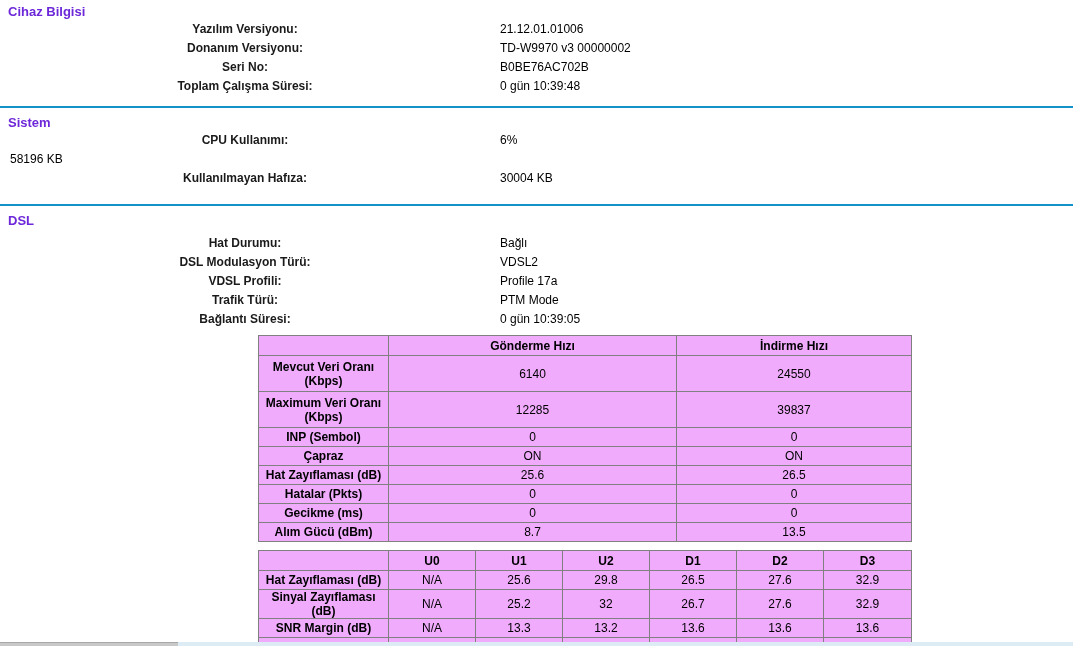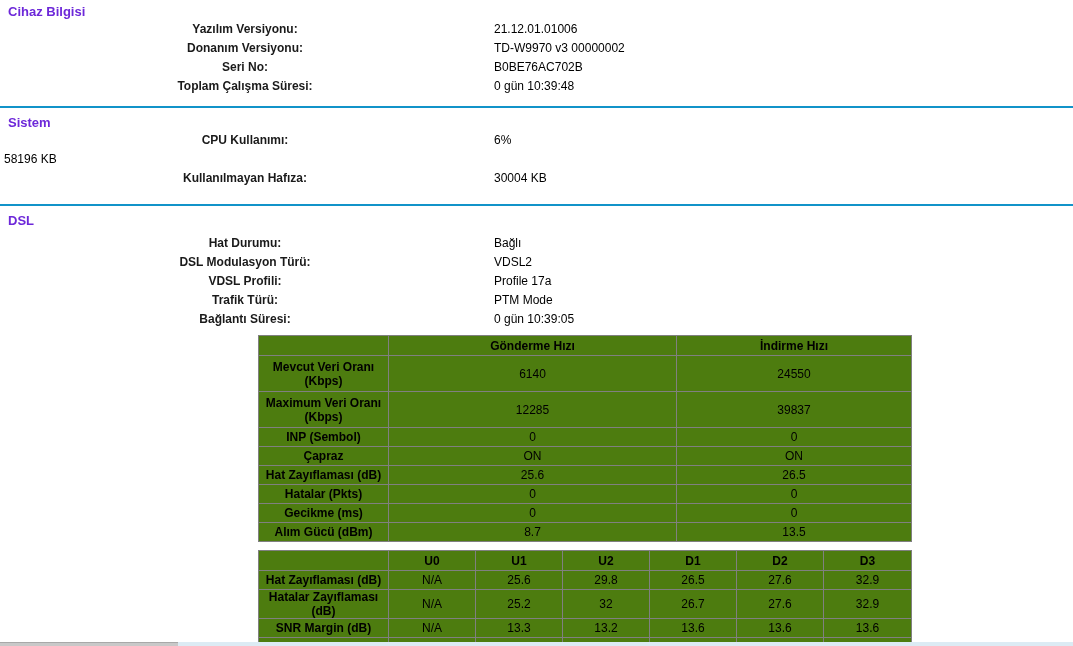--- a/index.html
+++ b/index.html
@@ -25,32 +25,32 @@
   .sec3 { padding-top: 8px; }
   .sec3 .rows { margin-top: 5px; }
   .info-row { display: flex; height: 19px; align-items: center; }
   .info-label {
     width: 490px;
     text-align: center;
     font-weight: bold;
     color: #1a1a1a;
     white-space: nowrap;
   }
-  .info-value { margin-left: 4px; white-space: nowrap; }
+  .info-value { margin-left: 10px; white-space: nowrap; }
   .divider {
     height: 0;
     border-top: 2px solid #1193c9;
   }
   .div1 { margin-top: 11px; }
   .div2 { margin-top: 17px; }
   table.data {
     border-collapse: collapse;
     margin-left: 258px;
     table-layout: fixed;
-    background: #4d7c0f;
+    background: #f0abfc;
   }
   table.data td, table.data th {
     border: 1px solid #808080;
     text-align: center;
     vertical-align: middle;
     font-size: 12px;
     padding: 0 3px;
     overflow: hidden;
   }
   table.data th { font-weight: bold; height: 19px; }
@@ -223,21 +223,21 @@
     <tr class="one">
       <td class="rowlabel">Hat Zayıflaması (dB)</td>
       <td>N/A</td>
       <td>25.6</td>
       <td>29.8</td>
       <td>26.5</td>
       <td>27.6</td>
       <td>32.9</td>
     </tr>
     <tr class="one">
-      <td class="rowlabel">Hatalar Zayıflaması (dB)</td>
+      <td class="rowlabel">Sinyal Zayıflaması (dB)</td>
       <td>N/A</td>
       <td>25.2</td>
       <td>32</td>
       <td>26.7</td>
       <td>27.6</td>
       <td>32.9</td>
     </tr>
     <tr class="one">
       <td class="rowlabel">SNR Margin (dB)</td>
       <td>N/A</td>

